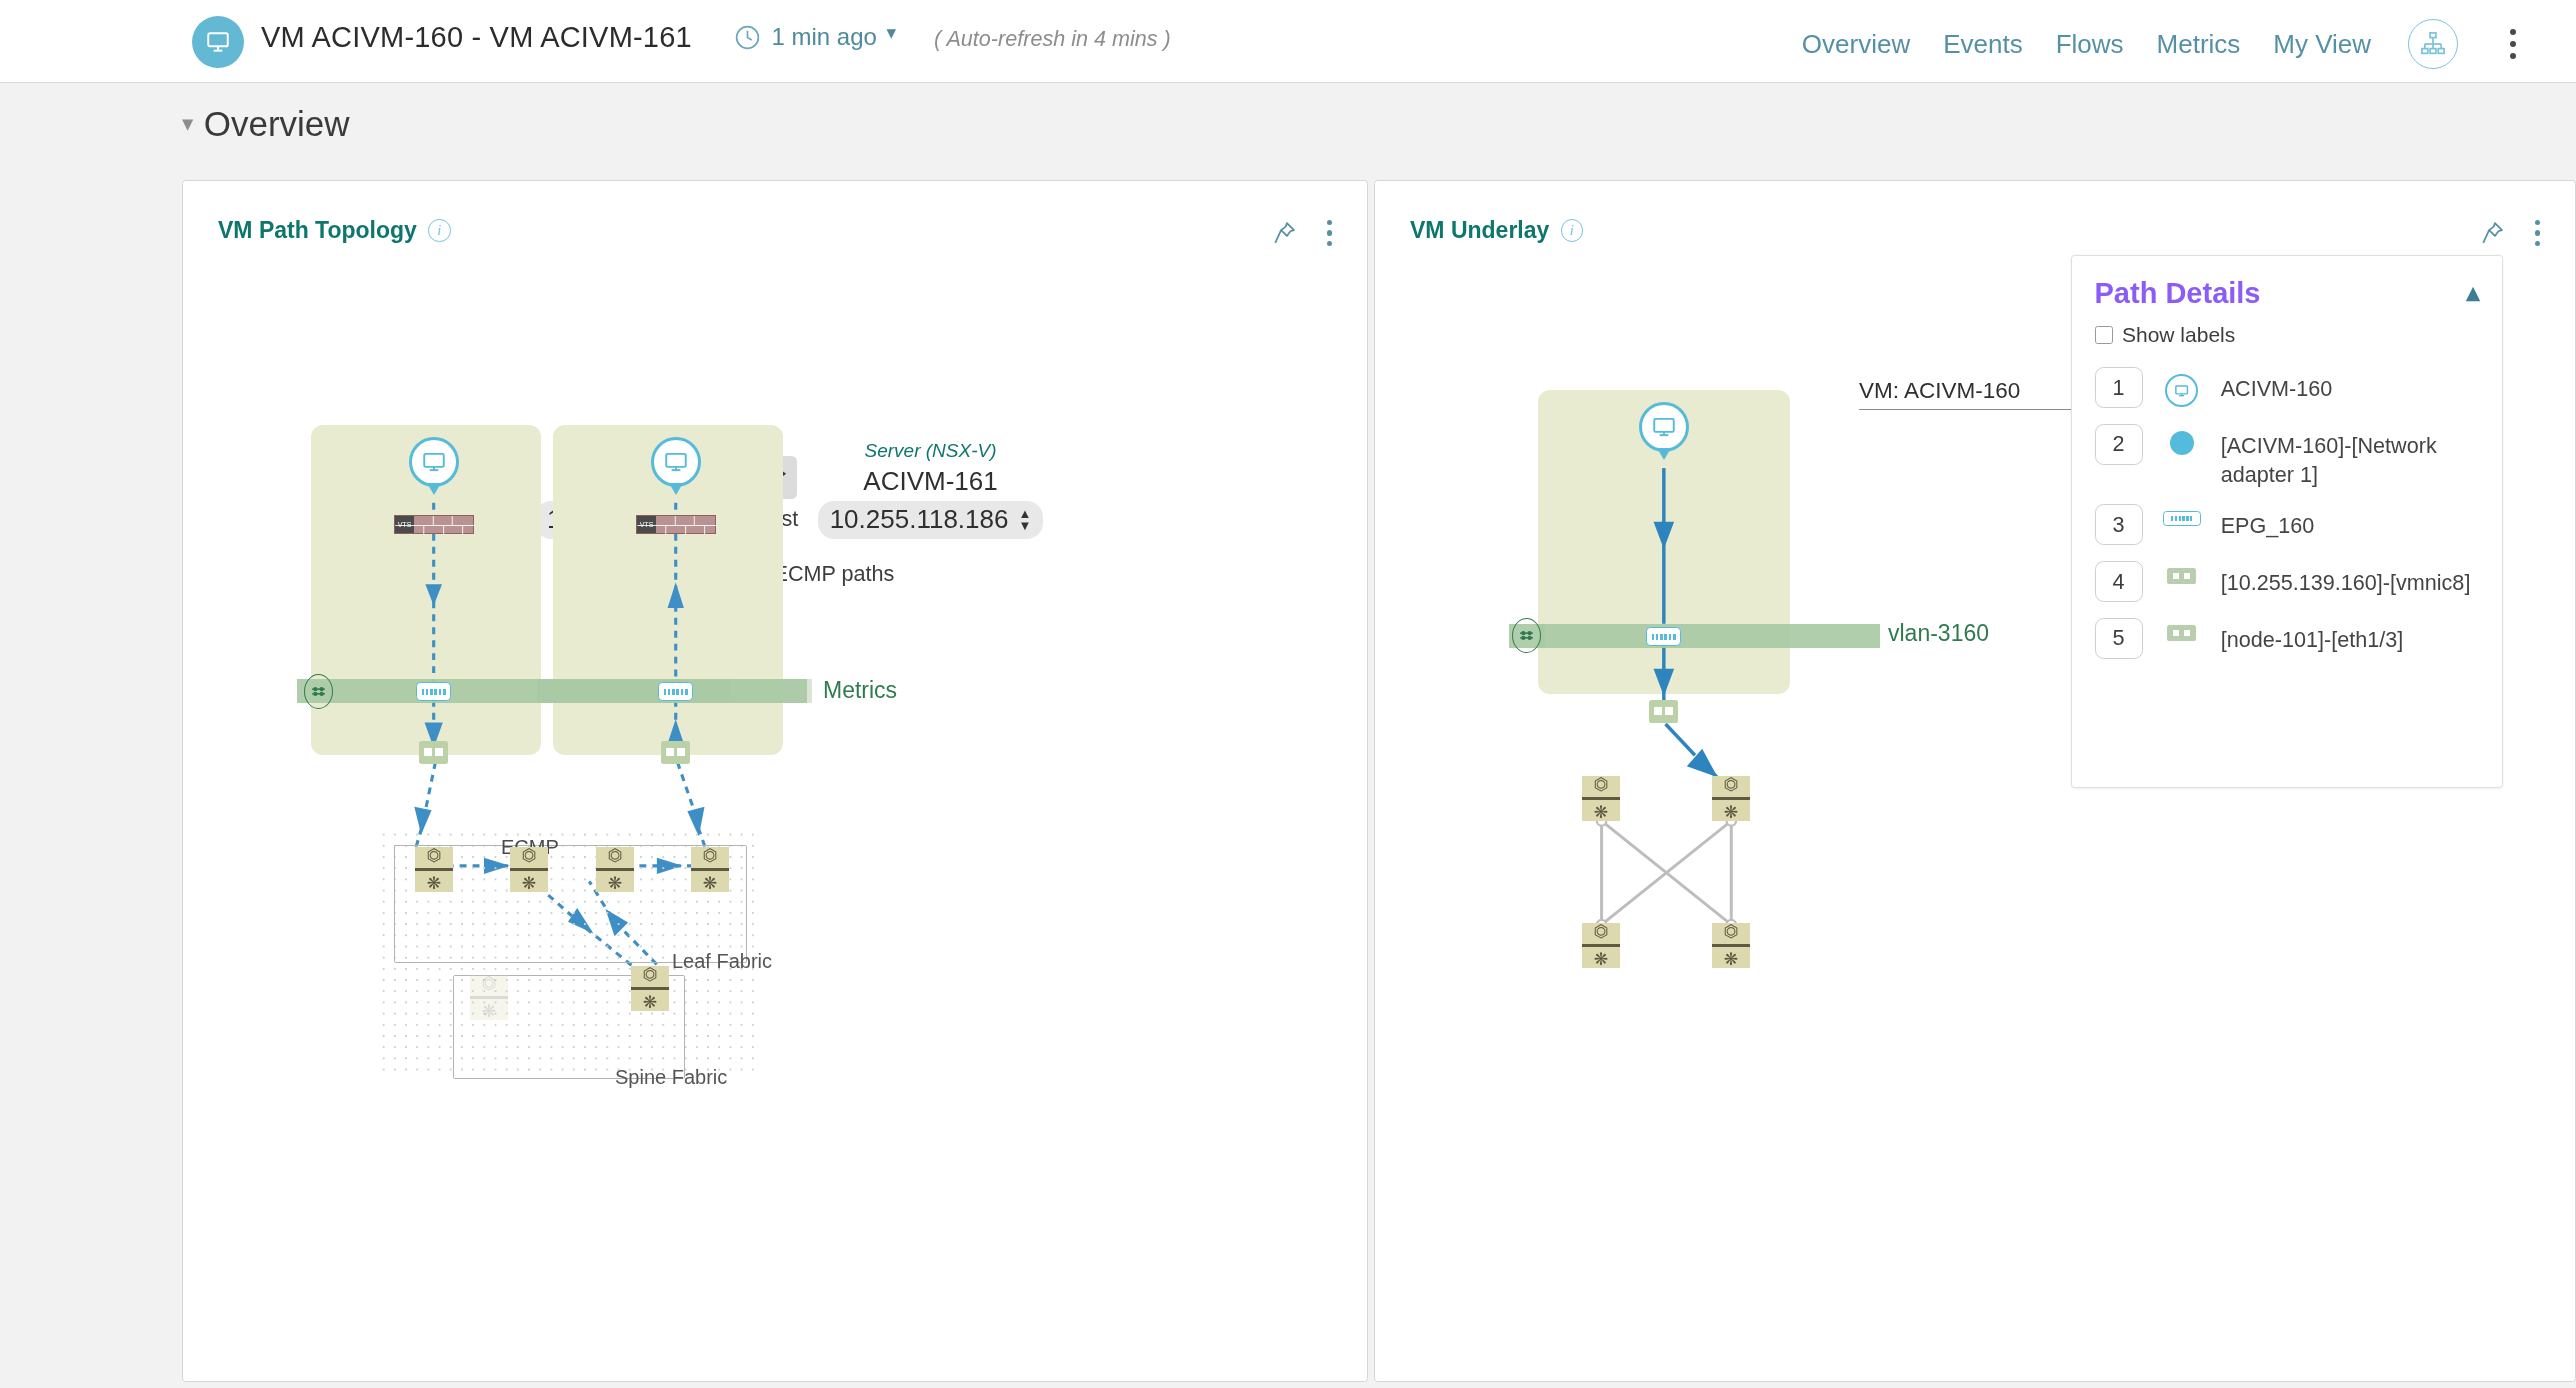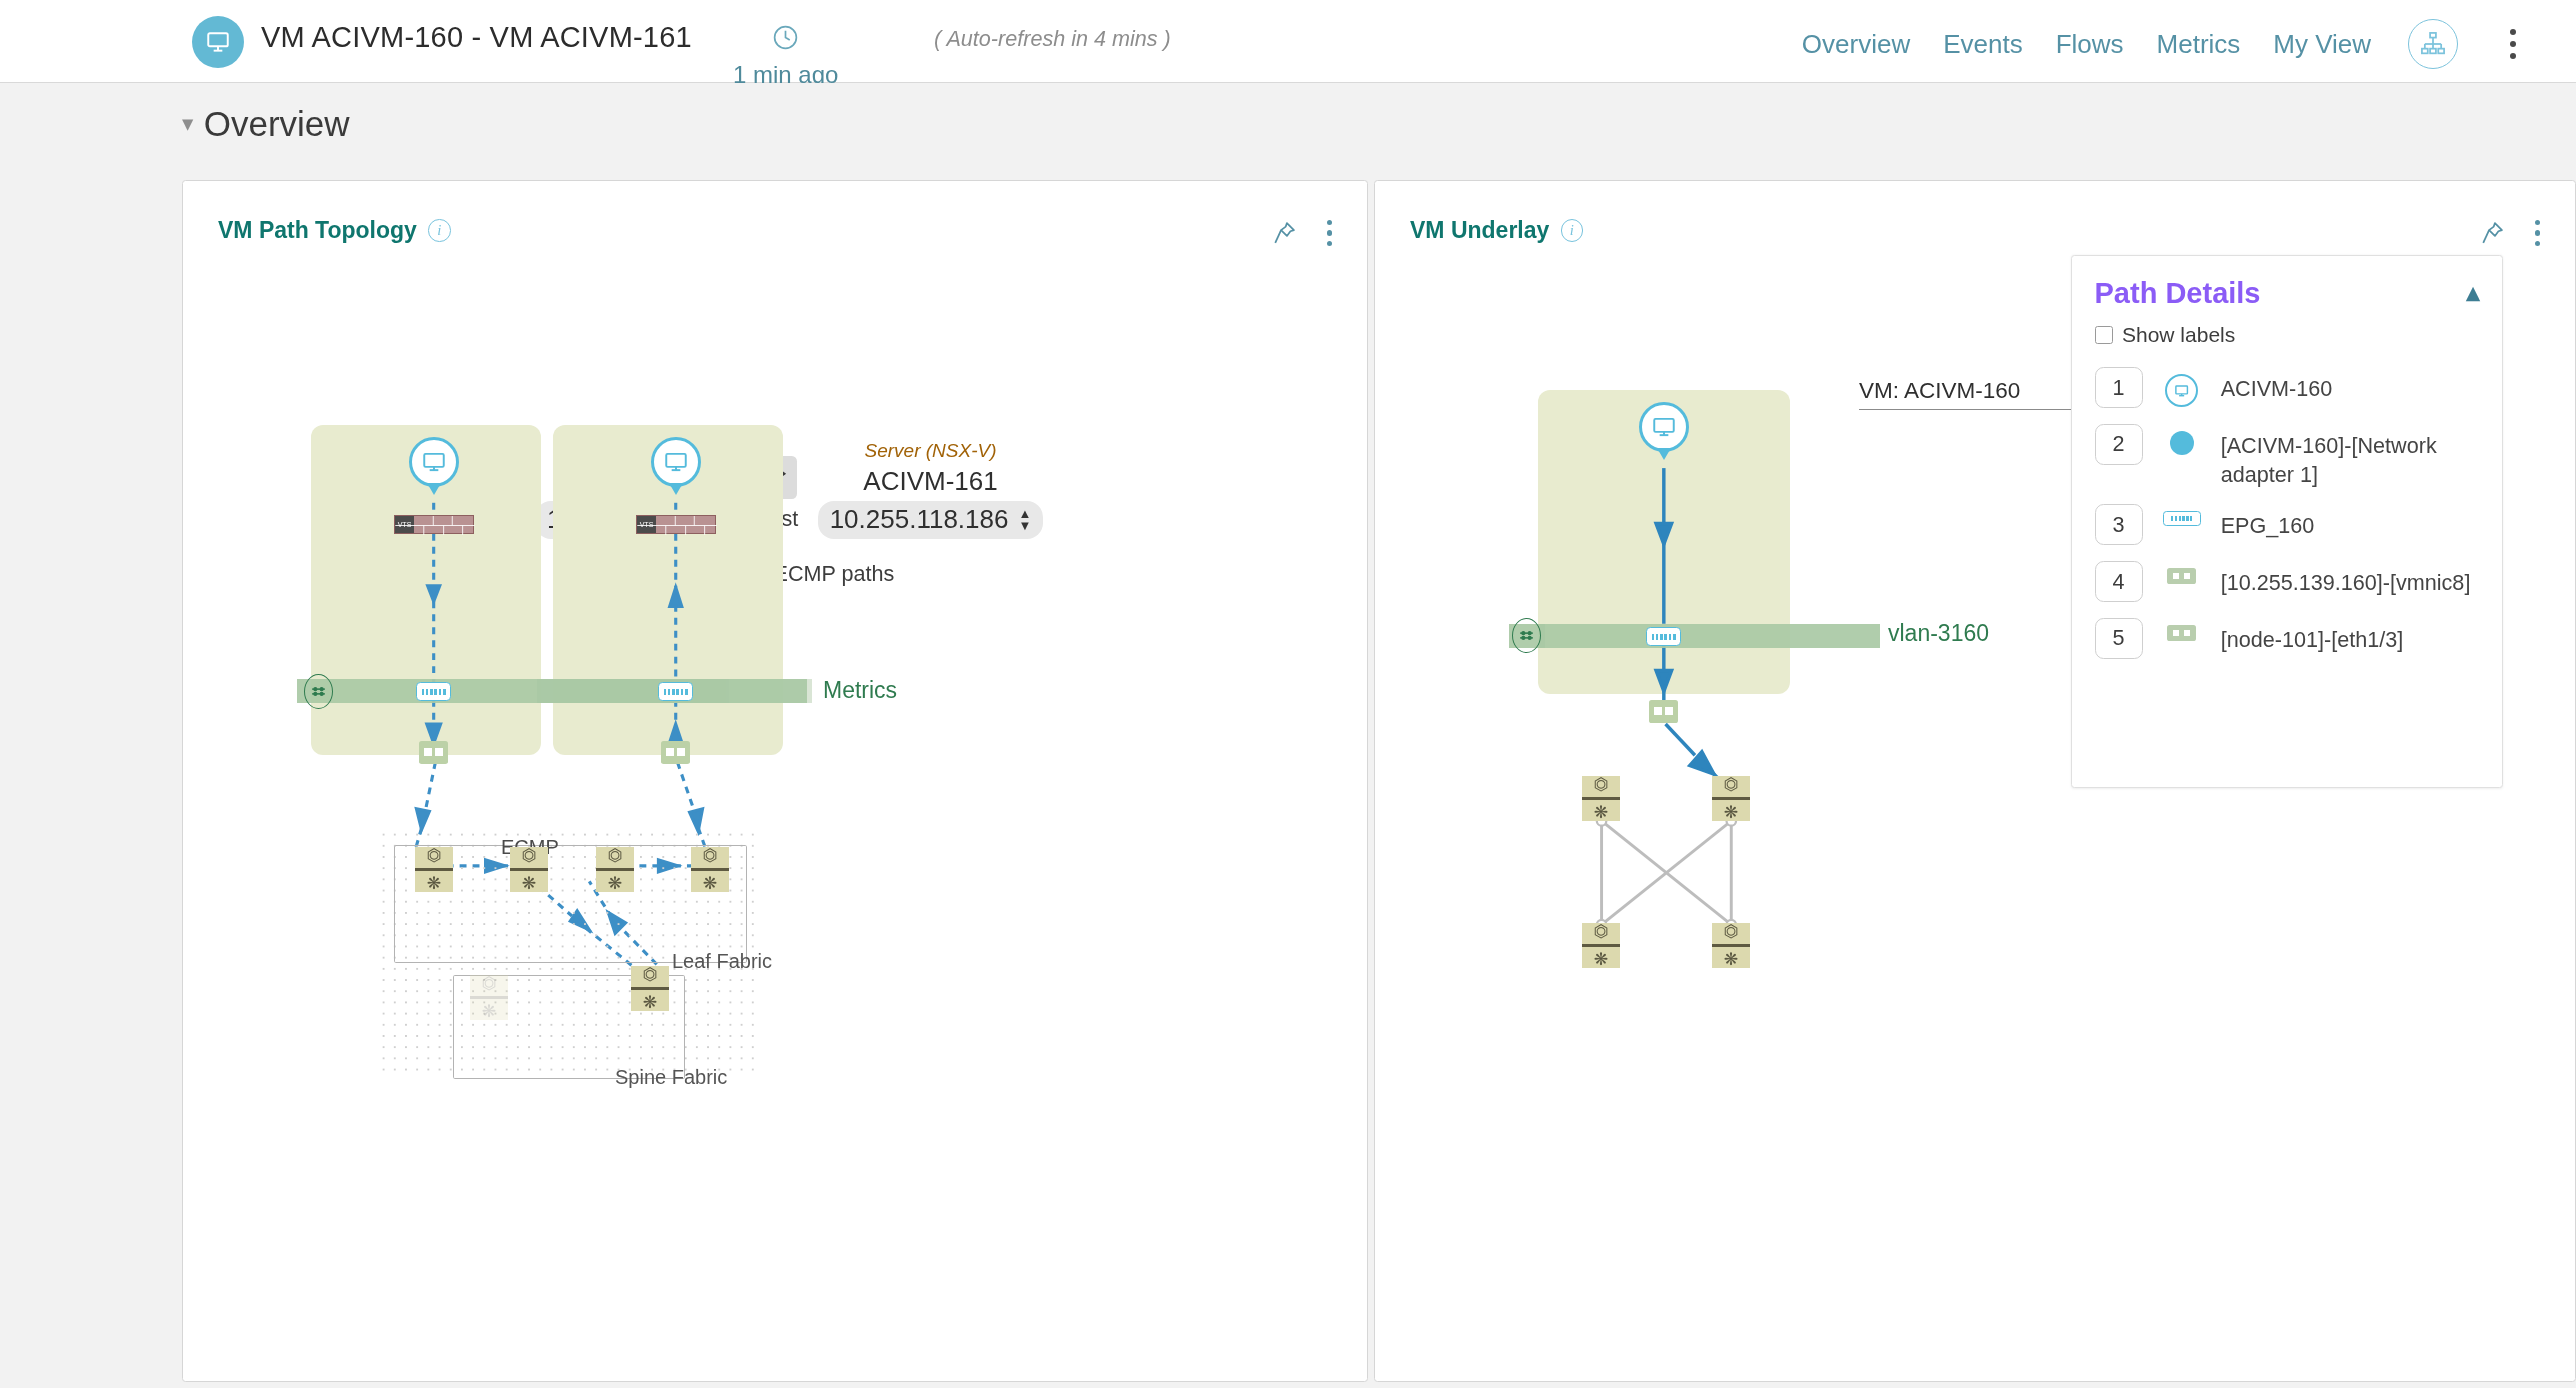--- a/index.html
+++ b/index.html
@@ -20,21 +20,21 @@
     position: absolute; left: 192px; top: 15.6px;
     width: 52px; height: 52px; border-radius: 50%;
     background: #63b9d4; display: flex; align-items: center; justify-content: center;
   }
   .app-title {
     position: absolute; left: 261px; top: 21px;
     font-size: 29px; color: #2c2c2c; white-space: nowrap; letter-spacing: 0.2px;
   }
   .refresh-wrap {
     position: absolute; left: 733px; top: 22.5px;
-    display: flex; align-items: center; gap: 9.5px; flex-direction: column;
+    display: flex; gap: 9.5px;
   }
   .clock-ico { width: 29px; height: 29px; }
   .refresh-label { font-size: 24px; color: #4f8a9b; white-space: nowrap; }
   .caret-sm { color: #4f8a9b; font-size: 19px; line-height: 1; }
   .autorefresh {
     position: absolute; left: 934px; top: 26px;
     font-size: 21.6px; color: #8d8d8d; font-style: italic; white-space: nowrap;
   }
   .nav {
     position: absolute; right: 55px; top: 19px;
@@ -80,21 +80,21 @@
     display: flex; align-items: center; justify-content: center; line-height: 1;
   }
   .card-actions { position: absolute; display: flex; align-items: center; gap: 29px; }
   .pin-ico { width: 28px; height: 28px; }
   .kebab-t { display: flex; flex-direction: column; gap: 5.2px; }
   .kebab-t i { width: 5.2px; height: 5.2px; border-radius: 50%; background: #5591a5; display: block; }
 
   
   .cs-row { position: absolute; left: 0; top: 259px; width: 1186px; }
   .cs-col { position: absolute; text-align: center; }
-  .cs-role { font-size: 19px; color: #a16207; font-style: italic; white-space: nowrap; }
+  .cs-role { font-size: 19px; color: #0f766e; font-style: italic; white-space: nowrap; }
   .cs-name { font-size: 26px; color: #2f2f2f; margin-top: 3.5px; white-space: nowrap; }
   .cs-ip {
     margin-top: 4.3px; display: inline-flex; align-items: center; gap: 10px;
     background: #e8e8e8; border-radius: 16px; padding: 3.5px 12px;
     font-size: 26px; color: #2f2f2f; white-space: nowrap;
   }
   .spin { display: flex; flex-direction: column; gap: 1.7px; font-size: 13px; color: #333; line-height: .8; }
   .dir-box {
     position: absolute; left: 536px; top: 15.6px; width: 78px; height: 43px;
     background: #dcdcdc; border-radius: 5.2px; display: flex; align-items: center; justify-content: center;

